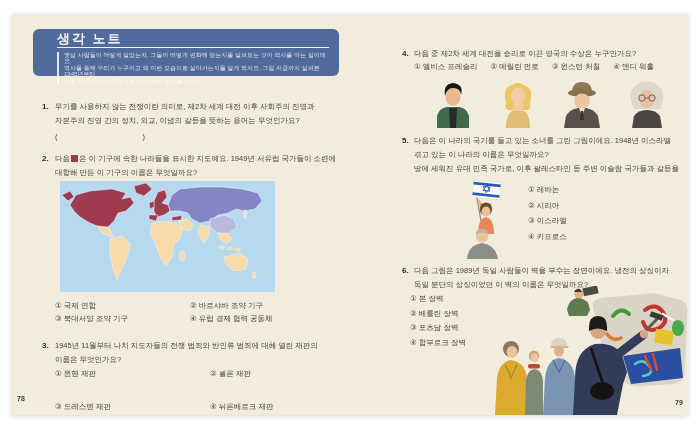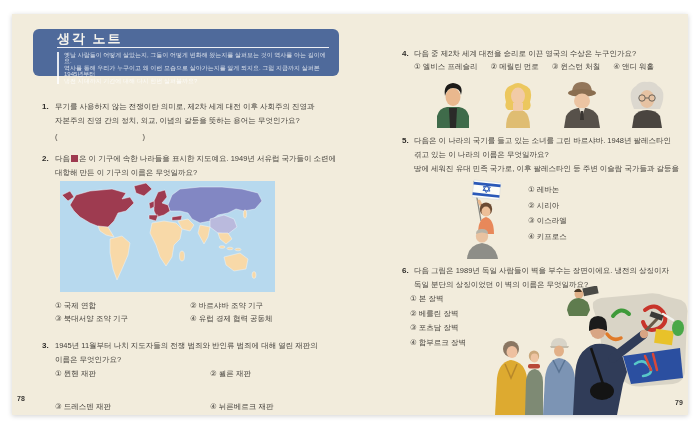--- a/index.html
+++ b/index.html
@@ -169,21 +169,21 @@
       <ellipse cx="21" cy="19" rx="7.5" ry="9" fill="#e6c2a2"></ellipse>
       <circle cx="16" cy="18" r="3.2" fill="none" stroke="#6a6258" stroke-width="1"></circle>
       <circle cx="26" cy="18" r="3.2" fill="none" stroke="#6a6258" stroke-width="1"></circle>
       <line x1="19.2" y1="18" x2="22.8" y2="18" stroke="#6a6258" stroke-width="1"></line>
       <path d="M6,48 L8,36 Q12,30 21,30 Q30,30 34,36 L36,48 Z" fill="#4a4540"></path>
     </svg>
   </div>
 
   <div class="abs q" style="left:390px;top:120px;padding-left:12px;">
     <span class="qnum">5.</span>
-    <div class="qline">다음은 이 나라의 국기를 들고 있는 소녀를 그린 바르샤바. 1948년 팔레스타인</div>
+    <div class="qline">다음은 이 나라의 국기를 들고 있는 소녀를 그린 그림이에요. 1948년 이스라엘</div>
     <div class="qline">겪고 있는 이 나라의 이름은 무엇일까요?</div>
     <div class="qline">땅에 세워진 유대 민족 국가로, 이후 팔레스타인 등 주변 이슬람 국가들과 갈등을</div>
   </div>
 
   <svg class="abs" style="left:446px;top:163px;" width="47" height="82" viewBox="0 0 47 82">
     <line x1="16" y1="4" x2="23" y2="44" stroke="#8a8a84" stroke-width="1.3"></line>
     <g transform="rotate(6 16 3)">
       <rect x="16" y="3" width="27" height="17" fill="#fdfdf8" stroke="#c8d2dc" stroke-width="0.4"></rect>
       <rect x="16" y="4.8" width="27" height="2.6" fill="#2b59b8"></rect>
       <rect x="16" y="15.4" width="27" height="2.6" fill="#2b59b8"></rect>

